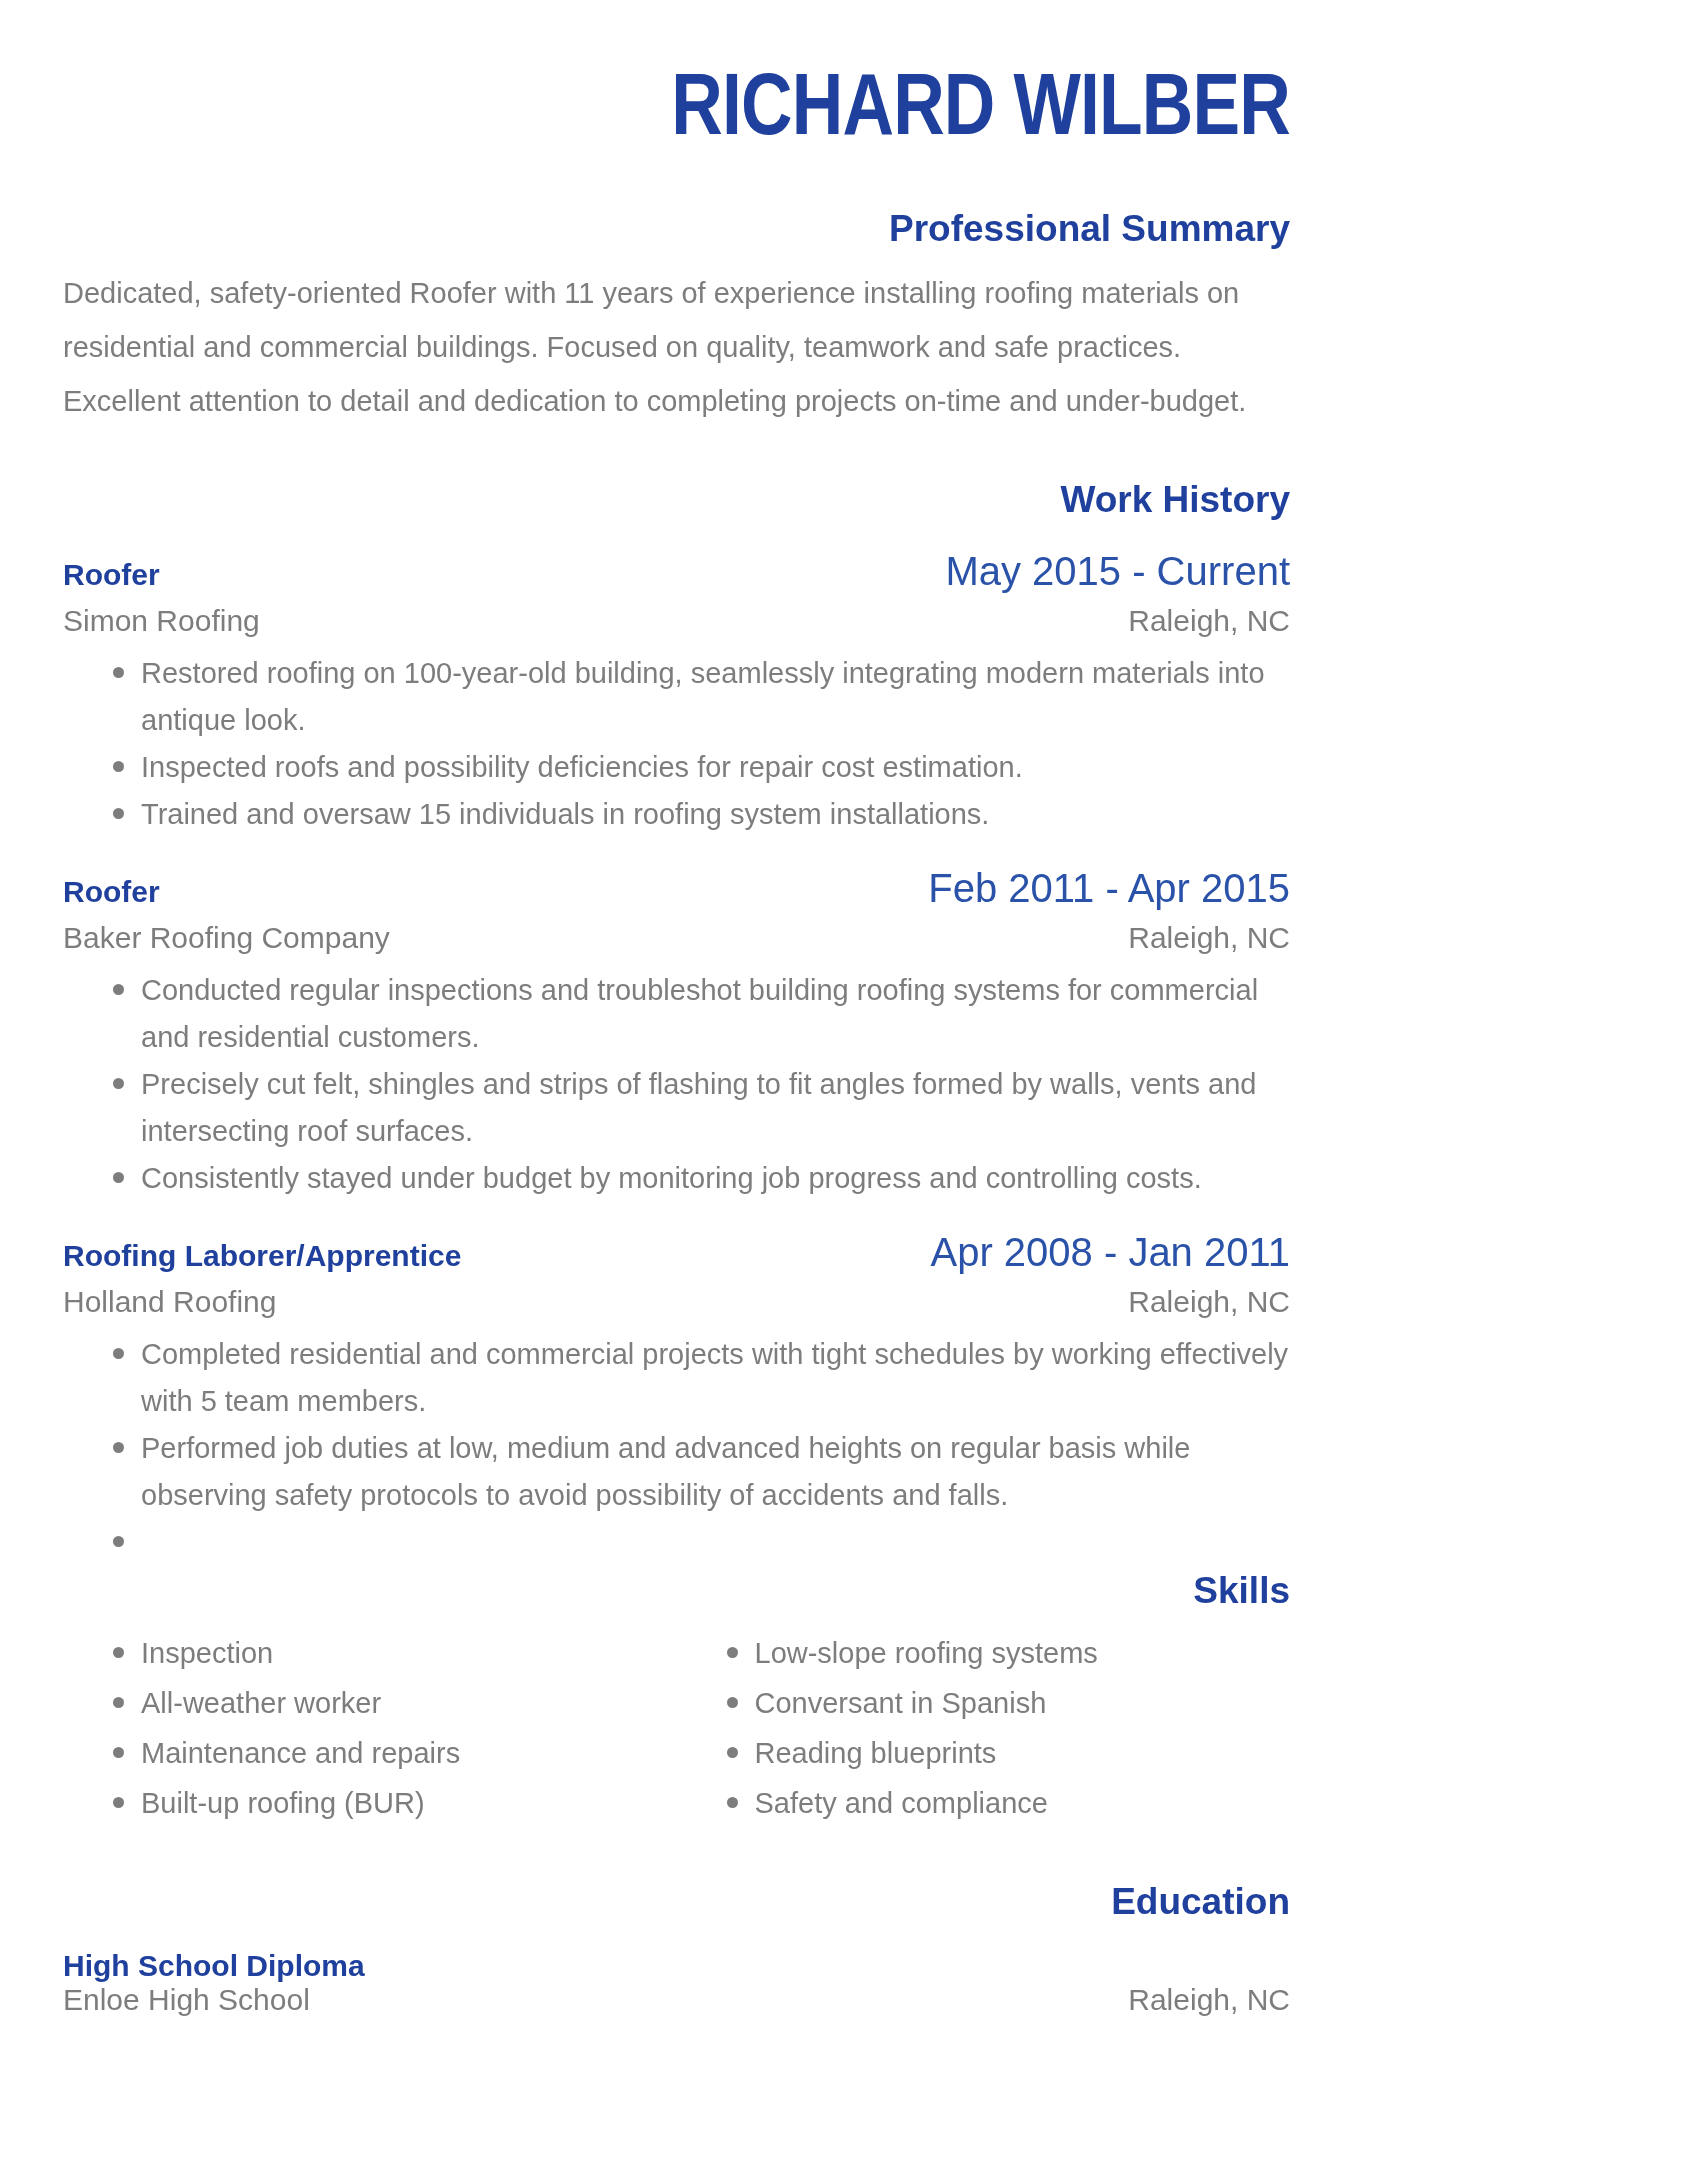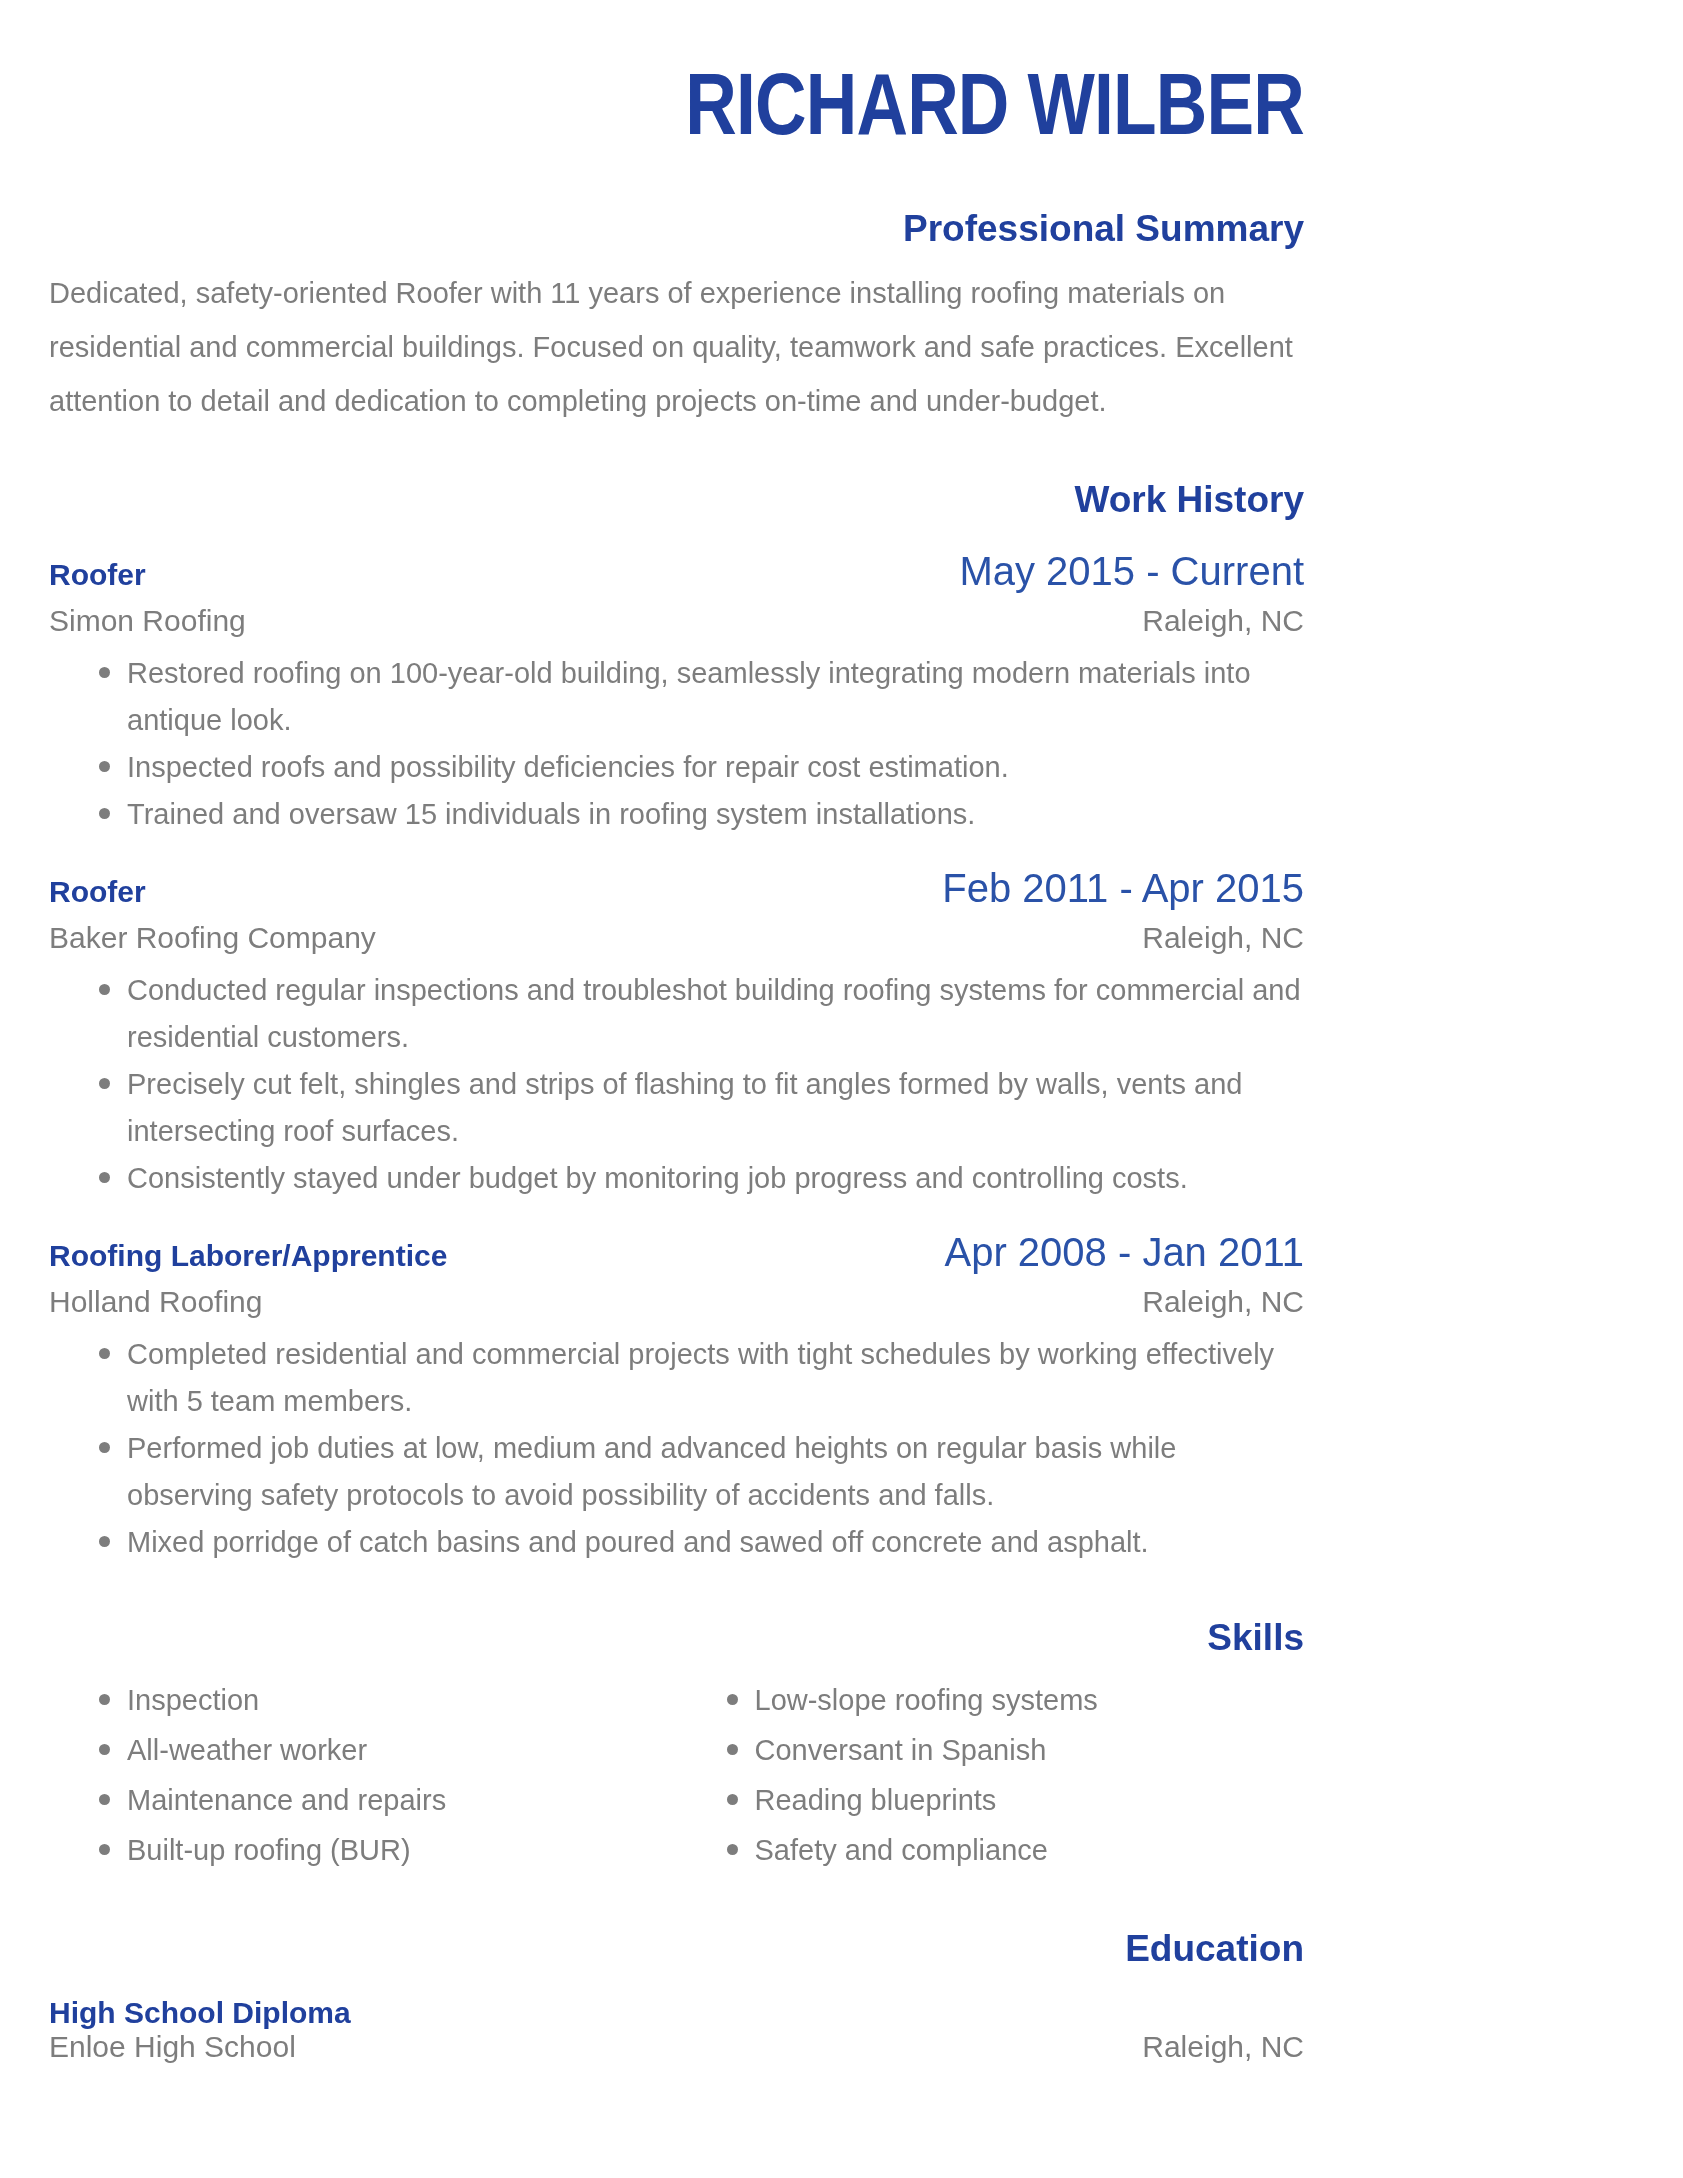--- a/index.html
+++ b/index.html
@@ -9,21 +9,21 @@
     --page-bg:#ffffff;
   }
   *{box-sizing:border-box;}
   html,body{margin:0;padding:0;}
   body{
     width:1683px;height:2178px;
     background:var(--page-bg);
     font-family:"Liberation Sans","DejaVu Sans",sans-serif;
     -webkit-font-smoothing:antialiased;
   }
-  .page{width:1353px;height:2178px;padding:51px 49px 40px;overflow:hidden;}
+  .page{width:1353px;height:2178px;padding:51px 63px 40px;overflow:hidden;}
 
   
   .candidate-name{
     margin:0;
     text-align:right;
     font-size:87px;
     line-height:1.22;
     font-weight:bold;
     color:var(--accent);
     letter-spacing:-1px;
@@ -140,21 +140,21 @@
         <span class="job-title">Roofing Laborer/Apprentice</span>
         <span class="job-dates">Apr 2008 - Jan 2011</span>
       </div>
       <div class="job-sub">
         <span>Holland Roofing</span>
         <span>Raleigh, NC</span>
       </div>
       <ul class="bullets">
         <li><span class="dot"></span><span>Completed residential and commercial projects with tight schedules by working effectively with 5 team members.</span></li>
         <li><span class="dot"></span><span>Performed job duties at low, medium and advanced heights on regular basis while observing safety protocols to avoid possibility of accidents and falls.</span></li>
-        <li><span class="dot"></span><span>Mixed porridge of catch basins and poured and sawed off concrete and asphalt.</span></li>
+        <li><span class="dot"></span></li>
       </ul>
     </div>
   </section>
 
   <section>
     <h2 class="section-title">Skills</h2>
     <div class="skills-cols">
       <ul class="bullets">
         <li><span class="dot"></span><span>Inspection</span></li>
         <li><span class="dot"></span><span>All-weather worker</span></li>

